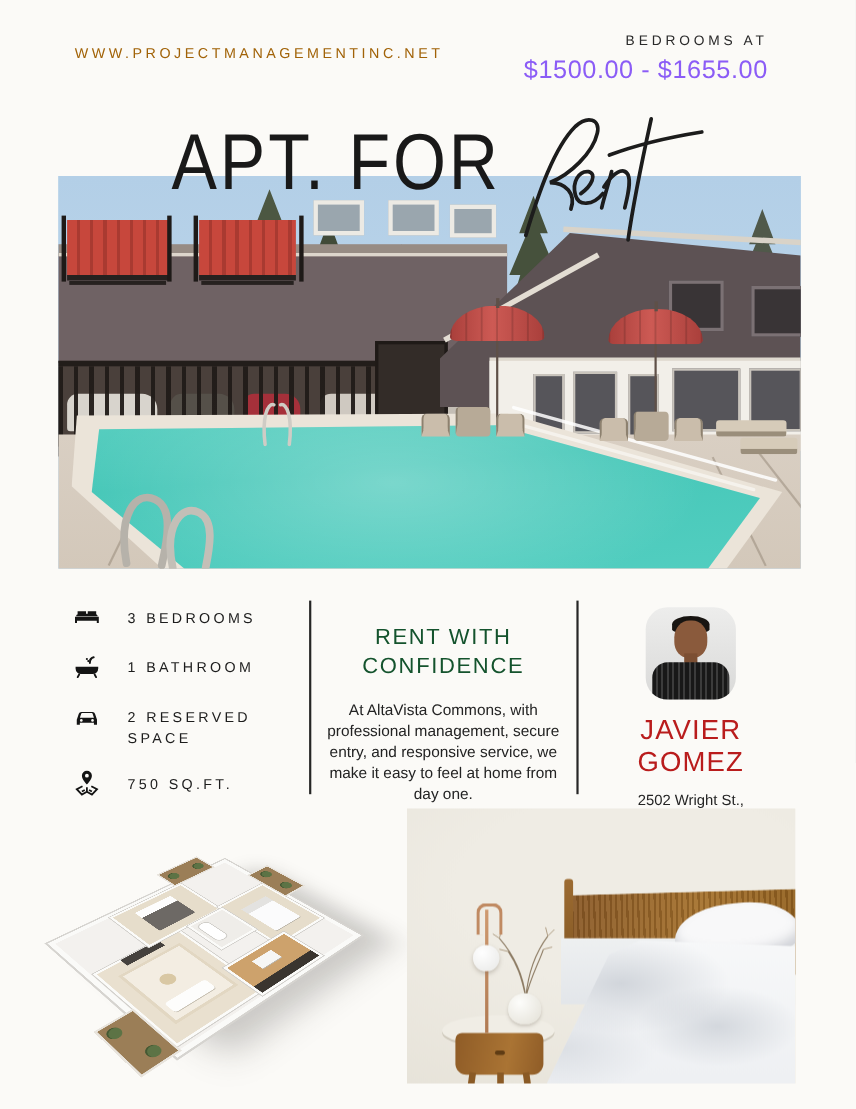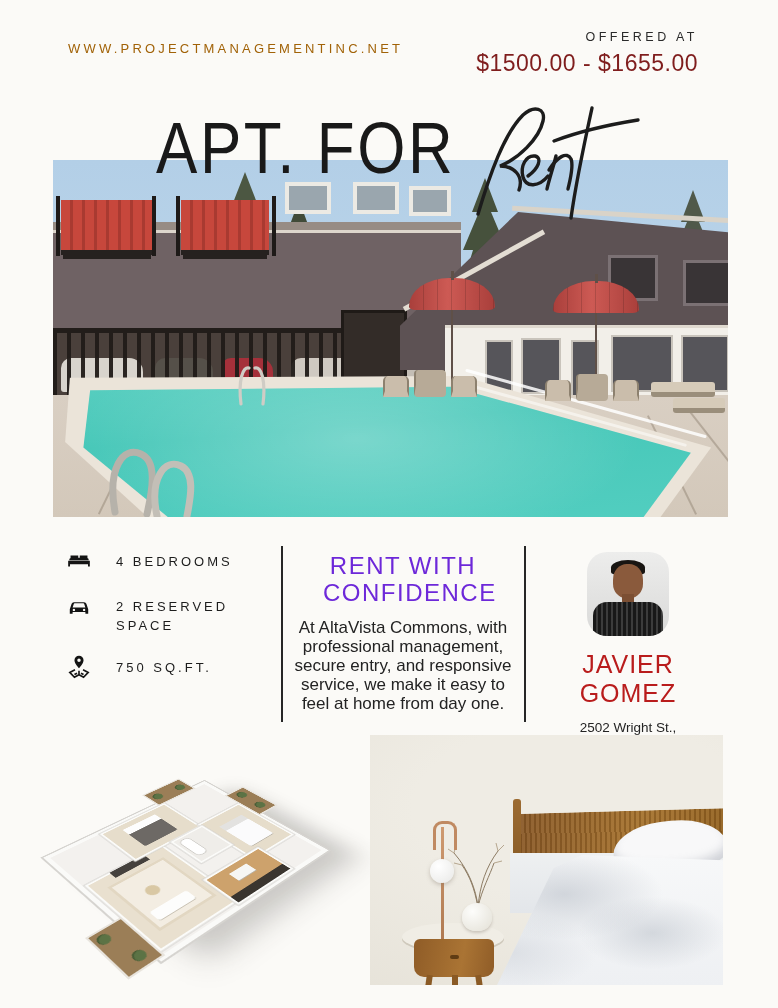--- a/index.html
+++ b/index.html
@@ -5,21 +5,21 @@
   html,body{margin:0;padding:0;background:#e9e9e9;}
   .page{
     position:relative;width:778px;height:1008px;margin:0 auto;
     background:#fbfaf7;overflow:hidden;
     font-family:"Liberation Sans",sans-serif;color:#1c1c1c;
   }
   
   .hdr-left{position:absolute;left:68px;top:38px;font-size:13px;letter-spacing:3.2px;line-height:21px;font-weight:500;color:#a16207;}
   .hdr-right{position:absolute;right:80px;top:30px;text-align:right;}
   .offered{font-size:12.5px;letter-spacing:3.5px;color:#2a2a2a;}
-  .price{font-size:23px;letter-spacing:.5px;margin-top:6px;color:#7f1d1d;}
+  .price{font-size:23px;letter-spacing:.5px;margin-top:6px;color:#8b5cf6;}
   
   .title-main{
     position:absolute;left:156px;top:112px;z-index:5;
     font-size:72px;line-height:72px;letter-spacing:3px;font-weight:400;color:#191919;
     transform:scaleX(.86);transform-origin:left top;white-space:nowrap;
   }
   .title-script{position:absolute;left:468px;top:96px;width:175px;height:140px;z-index:6;}
   
   .photo{position:absolute;left:53px;top:160px;width:675px;height:357px;overflow:hidden;background:#b7d2e8;}
   .sky{position:absolute;left:0;top:0;width:100%;height:200px;background:linear-gradient(#b3cfe7,#bcd6ea);}
@@ -92,22 +92,22 @@
   .rails{position:absolute;left:42px;top:248px;z-index:4;}
   .ladder{position:absolute;left:178px;top:198px;z-index:4;}
   
   .amenities{position:absolute;left:64px;top:548px;width:200px;}
   .arow{display:flex;align-items:flex-start;margin-bottom:19px;}
   .aicon{width:30px;height:26px;flex:0 0 30px;margin-right:22px;}
   .alabel{font-size:13px;letter-spacing:3px;font-weight:500;line-height:19px;padding-top:4px;max-width:122px;color:#1d1d1d;}
   .vline{position:absolute;top:546px;width:2px;height:176px;background:#262626;}
   .vl1{left:281px;} .vl2{left:524px;}
   .pitch{position:absolute;left:293px;top:550px;width:220px;text-align:center;}
-  .pitch-h{font-size:24px;letter-spacing:1.5px;font-weight:500;line-height:27px;max-width:160px;margin:2px auto;color:#6d28d9;}
-  .pitch-b{font-size:17px;line-height:19px;margin-top:12px;color:#232323;}
+  .pitch-h{font-size:20px;letter-spacing:1.5px;font-weight:500;line-height:27px;max-width:160px;margin:16px auto;color:#14532d;}
+  .pitch-b{font-size:14px;line-height:19px;margin-top:12px;color:#232323;}
   .agent{position:absolute;left:535px;top:548px;width:186px;text-align:center;}
   .agent-photo{width:82px;height:84px;margin:4px auto 0;border-radius:20px;position:relative;overflow:hidden;
     background:linear-gradient(#ededec,#d9d9d8);}
   .head{position:absolute;left:26px;top:12px;width:30px;height:34px;background:#8a5a3c;border-radius:46% 46% 42% 42%;}
   .hair{position:absolute;left:24px;top:8px;width:34px;height:15px;background:#181512;border-radius:50% 50% 20% 20%;}
   .shirt{position:absolute;left:6px;bottom:-4px;width:70px;height:38px;border-radius:14px 14px 0 0;
     background:repeating-linear-gradient(90deg,#181818 0 3px,#3c3c3c 3px 5px);}
   .neck{position:absolute;left:35px;top:42px;width:12px;height:10px;background:#7c4f33;}
   .agent-name{font-size:25px;letter-spacing:1px;margin-top:14px;color:#b91c1c;}
   .agent-addr{font-size:13.5px;line-height:20px;margin-top:10px;color:#242424;}
@@ -175,21 +175,21 @@
 </style>
 </head>
 <body>
 
 <div class="page">
 
   <div class="hdr-left">
     <div>WWW.PROJECTMANAGEMENTINC.NET</div>
   </div>
   <div class="hdr-right">
-    <div class="offered">OFFERED AT</div>
+    <div class="offered">BEDROOMS AT</div>
     <div class="price">$1500.00 - $1655.00</div>
   </div>
 
   <div class="title-main">APT. FOR</div>
   <svg class="title-script" viewBox="0 0 175 140" aria-label="Rent">
     <g fill="none" stroke="#1c1c1c" stroke-width="3.4" stroke-linecap="round">
       <path d="M10,118 C22,78 36,38 55,19 C66,9 78,12 75,25 C71,43 50,63 32,70 C46,70 56,80 51,94"></path>
       <path d="M60,80 C70,73 75,62 67,60 C58,59 52,70 55,81 C58,92 71,91 80,80"></path>
       <path d="M88,60 C85,72 81,84 79,93"></path>
       <path d="M81,74 C89,61 99,55 103,63 C106,70 102,84 100,93"></path>
@@ -284,21 +284,33 @@
         <path d="M32 46 C35 22 30 8 24 10"></path>
       </g>
     </svg>
   </div>
 
   <div class="amenities">
     <div class="arow">
       <svg class="aicon" viewBox="0 0 24 24">
           <path fill="#141414" d="M2 17v-5.2h20V17h-1.7v-2H3.7v2H2zm2.2-6.4V7h7.1v3.6H4.2zm8.5 0V7h7.1v3.6h-7.1zM3 11.2c0-1.3 1-2.1 2.3-2.1h13.4c1.3 0 2.3.8 2.3 2.1H3z"></path>
         </svg>
-      <div class="alabel">4 BEDROOMS</div>
+      <div class="alabel">3 BEDROOMS</div>
+    </div>
+    <div class="arow">
+      <svg class="aicon" viewBox="0 0 24 24">
+        <path fill="#141414" d="M2.5 12.2h19v1.4a4.6 4.6 0 0 1-4.6 4.6H7.1a4.6 4.6 0 0 1-4.6-4.6v-1.4z"></path>
+        <g stroke="#141414" stroke-width="1.6" stroke-linecap="round" fill="none">
+          <path d="M5.5 18.6l-1.2 2.2M18.5 18.6l1.2 2.2M14.5 9c0-3 1.2-4.5 3.2-4.8"></path>
+        </g>
+        <circle cx="13.2" cy="7.4" r=".9" fill="#141414"></circle>
+          <circle cx="15" cy="6" r=".9" fill="#141414"></circle>
+          <circle cx="12" cy="5.6" r=".9" fill="#141414"></circle>
+      </svg>
+      <div class="alabel">1 BATHROOM</div>
     </div>
     <div class="arow">
       <svg class="aicon" viewBox="0 0 24 24">
         <path fill="#141414" d="M3.5 15l1.7-5a2.2 2.2 0 0 1 2.1-1.5h9.4a2.2 2.2 0 0 1 2.1 1.5l1.7 5v4.2h-2.6v-1.7H6.1v1.7H3.5V15zm2.6-1.6h11.8l-1.1-3.3a.8.8 0 0 0-.8-.6H8a.8.8 0 0 0-.8.6l-1.1 3.3z"></path>
         <circle cx="7.3" cy="15.6" r="1.1" fill="#fbfaf7"></circle>
           <circle cx="16.7" cy="15.6" r="1.1" fill="#fbfaf7"></circle>
       </svg>
       <div class="alabel">2 RESERVED SPACE</div>
     </div>
     <div class="arow">

